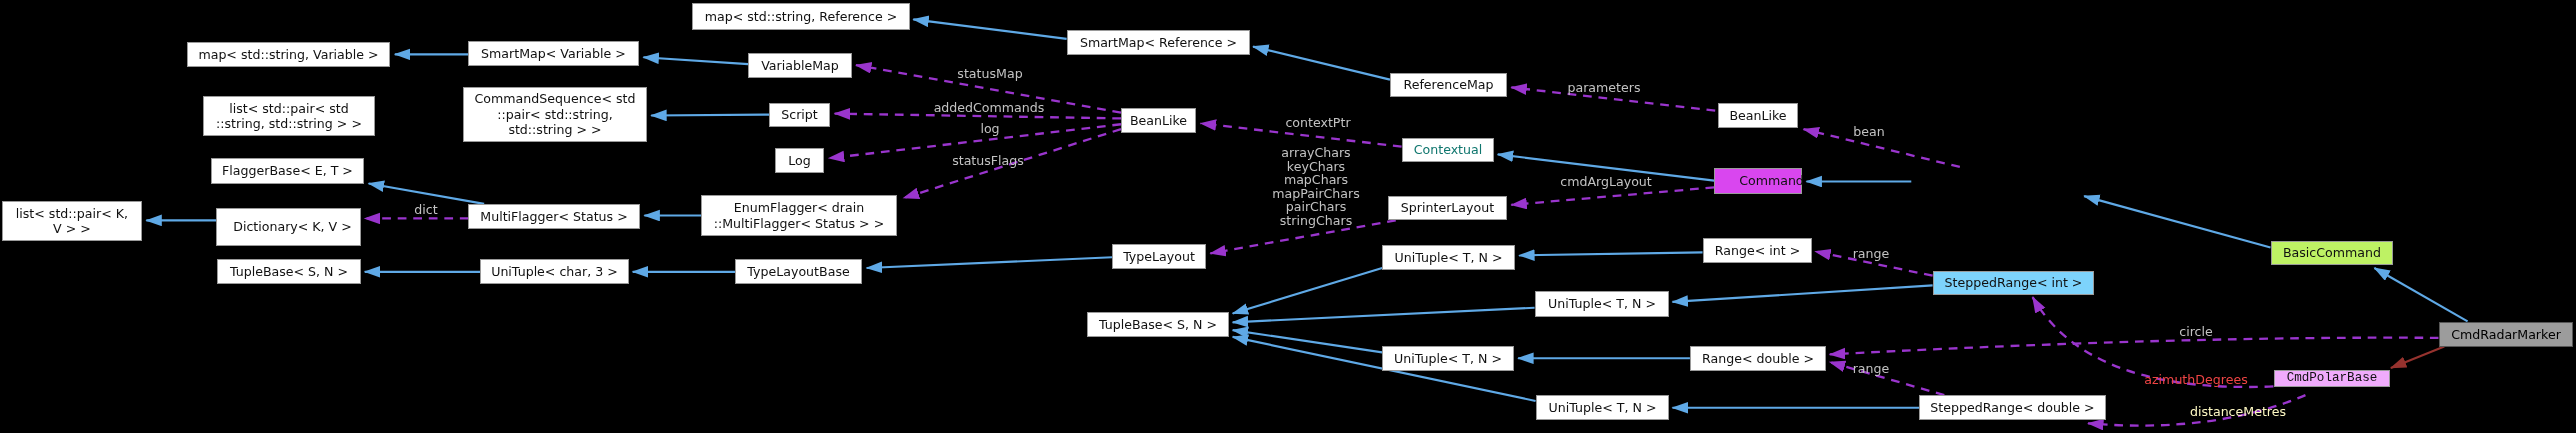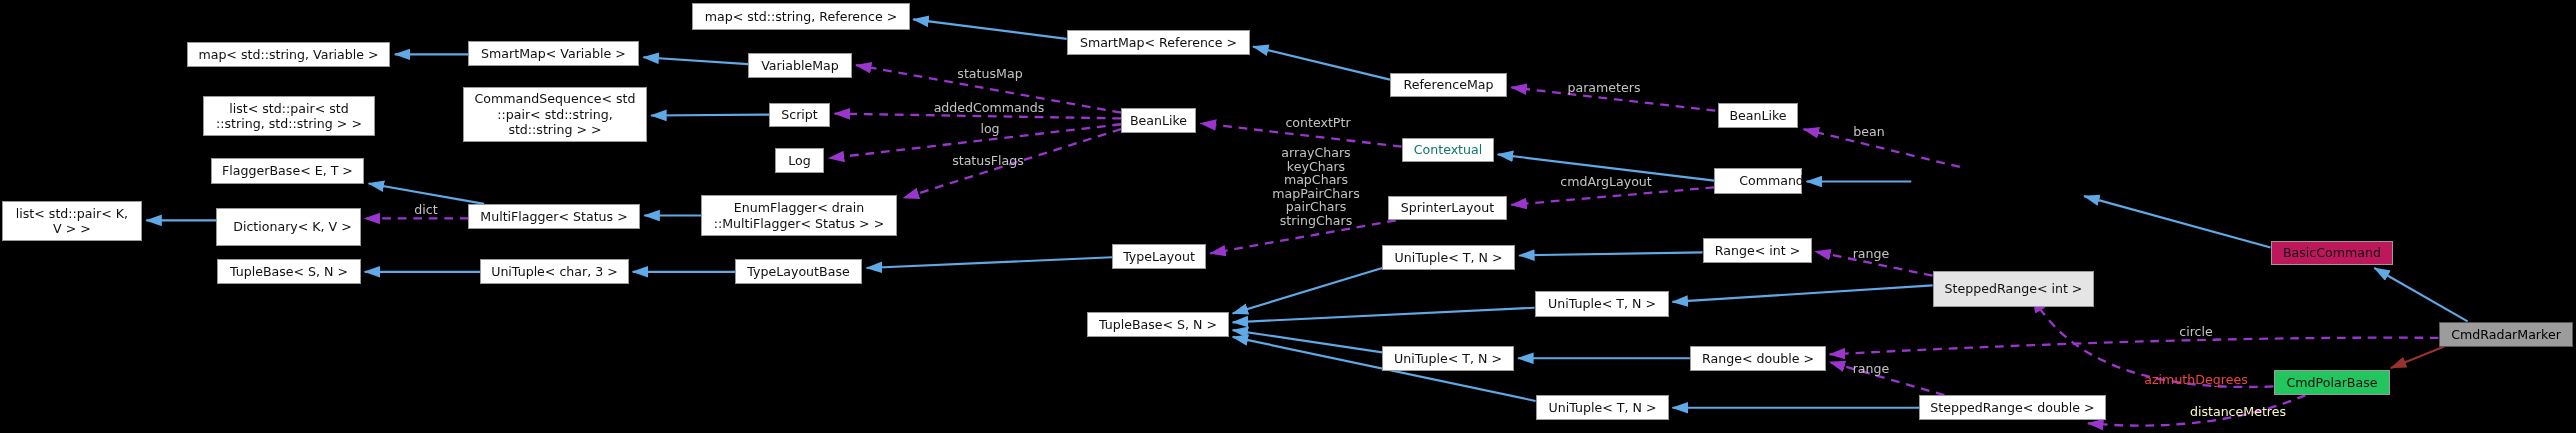--- a/index.html
+++ b/index.html
@@ -139,27 +139,27 @@
     <div class="node" style="left: 216px; top: 208px; width: 145px; height: 38px; background: rgb(255, 255, 255); border-color: rgb(154, 154, 154); color: rgb(17, 17, 17); padding-left: 8px;">Dictionary&lt; K, V &gt;</div>
     <div class="node" style="left: 468px; top: 204px; width: 172px; height: 25px; background: rgb(255, 255, 255); border-color: rgb(154, 154, 154); color: rgb(17, 17, 17);">MultiFlagger&lt; Status &gt;</div>
     <div class="node" style="left: 217px; top: 259px; width: 144px; height: 25px; background: rgb(255, 255, 255); border-color: rgb(154, 154, 154); color: rgb(17, 17, 17);">TupleBase&lt; S, N &gt;</div>
     <div class="node" style="left: 480px; top: 259px; width: 149px; height: 25px; background: rgb(255, 255, 255); border-color: rgb(154, 154, 154); color: rgb(17, 17, 17);">UniTuple&lt; char, 3 &gt;</div>
     <div class="node" style="left: 735px; top: 259px; width: 127px; height: 25px; background: rgb(255, 255, 255); border-color: rgb(154, 154, 154); color: rgb(17, 17, 17);">TypeLayoutBase</div>
     <div class="node" style="left: 1112px; top: 244px; width: 94px; height: 25px; background: rgb(255, 255, 255); border-color: rgb(154, 154, 154); color: rgb(17, 17, 17);">TypeLayout</div>
     <div class="node" style="left: 1390px; top: 73px; width: 117px; height: 24px; background: rgb(255, 255, 255); border-color: rgb(154, 154, 154); color: rgb(17, 17, 17);">ReferenceMap</div>
     <div class="node" style="left: 1402px; top: 138px; width: 92px; height: 24px; background: rgb(255, 255, 255); border-color: rgb(154, 154, 154); color: #0f766e;">Contextual</div>
     <div class="node" style="left: 1388px; top: 196px; width: 119px; height: 24px; background: rgb(255, 255, 255); border-color: rgb(154, 154, 154); color: rgb(17, 17, 17);">SprinterLayout</div>
     <div class="node" style="left: 1718px; top: 103px; width: 80px; height: 25px; background: rgb(255, 255, 255); border-color: rgb(154, 154, 154); color: rgb(17, 17, 17);">BeanLike</div>
-    <div class="node" style="left: 1714px; top: 168px; width: 88px; height: 26px; background: #ffffff; border-color: rgb(154, 154, 154); color: rgb(17, 17, 17); padding-left: 27px;">Command</div>
+    <div class="node" style="left: 1714px; top: 168px; width: 88px; height: 26px; background: #d946ef; border-color: rgb(154, 154, 154); color: rgb(17, 17, 17); padding-left: 27px;">Command</div>
     <div class="node" style="left: 1382px; top: 245px; width: 133px; height: 25px; background: rgb(255, 255, 255); border-color: rgb(154, 154, 154); color: rgb(17, 17, 17);">UniTuple&lt; T, N &gt;</div>
     <div class="node" style="left: 1535px; top: 291px; width: 134px; height: 26px; background: rgb(255, 255, 255); border-color: rgb(154, 154, 154); color: rgb(17, 17, 17);">UniTuple&lt; T, N &gt;</div>
     <div class="node" style="left: 1382px; top: 346px; width: 132px; height: 25px; background: rgb(255, 255, 255); border-color: rgb(154, 154, 154); color: rgb(17, 17, 17);">UniTuple&lt; T, N &gt;</div>
     <div class="node" style="left: 1536px; top: 395px; width: 133px; height: 25px; background: rgb(255, 255, 255); border-color: rgb(154, 154, 154); color: rgb(17, 17, 17);">UniTuple&lt; T, N &gt;</div>
     <div class="node" style="left: 1087px; top: 312px; width: 142px; height: 25px; background: rgb(255, 255, 255); border-color: rgb(154, 154, 154); color: rgb(17, 17, 17);">TupleBase&lt; S, N &gt;</div>
     <div class="node" style="left: 1703px; top: 238px; width: 109px; height: 25px; background: rgb(255, 255, 255); border-color: rgb(154, 154, 154); color: rgb(17, 17, 17);">Range&lt; int &gt;</div>
     <div class="node" style="left: 1690px; top: 346px; width: 136px; height: 25px; background: rgb(255, 255, 255); border-color: rgb(154, 154, 154); color: rgb(17, 17, 17);">Range&lt; double &gt;</div>
-    <div class="node" style="left: 1933px; top: 271px; width: 161px; height: 36px; background: #e5e5e5; border-color: rgb(154, 154, 154); color: rgb(17, 17, 17);">SteppedRange&lt; int &gt;</div>
+    <div class="node" style="left: 1933px; top: 271px; width: 161px; height: 24px; background: #7dd3fc; border-color: rgb(154, 154, 154); color: rgb(17, 17, 17);">SteppedRange&lt; int &gt;</div>
     <div class="node" style="left: 1919px; top: 395px; width: 187px; height: 25px; background: rgb(255, 255, 255); border-color: rgb(154, 154, 154); color: rgb(17, 17, 17);">SteppedRange&lt; double &gt;</div>
-    <div class="node" style="left: 2271px; top: 241px; width: 122px; height: 24px; background: #be185d; border-color: rgb(154, 154, 154); color: rgb(17, 17, 17);">BasicCommand</div>
+    <div class="node" style="left: 2271px; top: 241px; width: 122px; height: 24px; background: #bef264; border-color: rgb(154, 154, 154); color: rgb(17, 17, 17);">BasicCommand</div>
     <div class="node highlight" style="left: 2439px; top: 322px; width: 134px; height: 25px; background: rgb(156, 156, 156);">CmdRadarMarker</div>
-    <div class="node" style="left: 2274px; top: 370px; width: 116px; height: 25px; background: #22c55e; border-color: rgb(154, 154, 154); color: rgb(17, 17, 17);">CmdPolarBase</div>
+    <div class="node" style="left: 2274px; top: 370px; width: 116px; height: 17px; background: #f0abfc; border-color: rgb(154, 154, 154); color: rgb(17, 17, 17); font-family: Liberation Mono, monospace;">CmdPolarBase</div>
   </div>
 
 
 </body></html>

